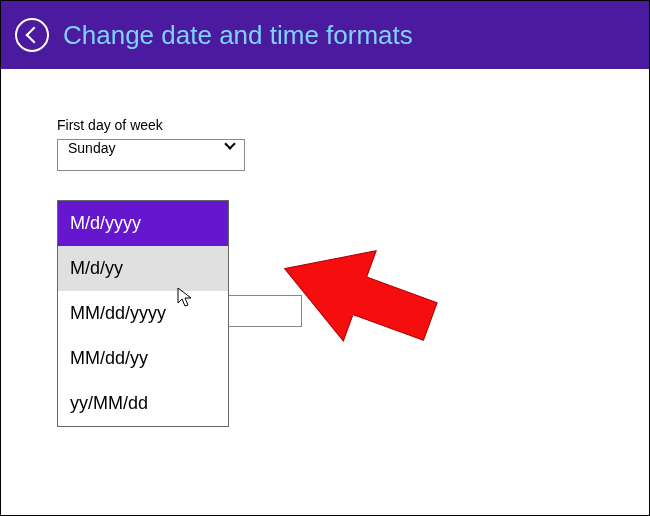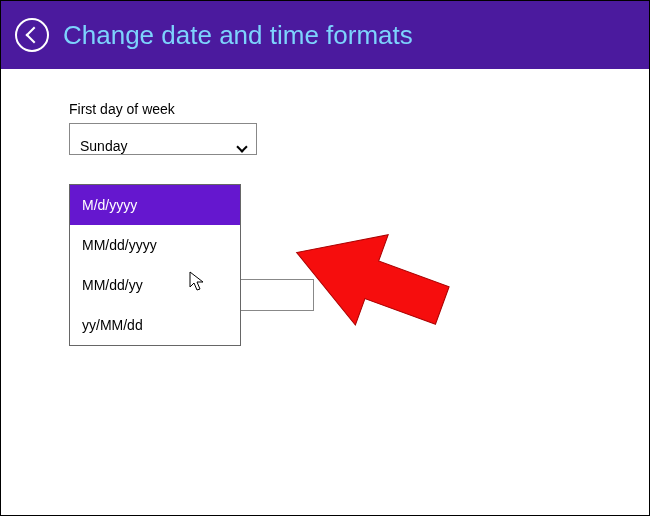--- a/index.html
+++ b/index.html
@@ -37,41 +37,40 @@
       border-left: 2px solid #fff;
       border-bottom: 2px solid #fff;
       transform: rotate(45deg);
       margin-left: 3px;
     }
     .title {
       font-size: 26px;
       font-weight: 300;
     }
     .content {
-      padding: 32px 56px;
+      padding: 48px 56px;
       font-size: 14px;
       color: #000;
-      margin-left: 12px;
     }
     .label {
       margin-bottom: 6px;
       font-size: 14px;
     }
     .select-wrap {
       position: relative;
       width: 188px;
       margin-bottom: 30px;
     }
     .select {
       width: 100%;
       height: 32px;
       border: 1px solid #888;
       padding: 0 10px;
       display: flex;
-      align-items: flex-end;
+      align-items: flex-start;
       justify-content: space-between;
       background: #fff;
       font-size: 14px;
       cursor: pointer;
     }
     .chevron {
       width: 8px;
       height: 8px;
       border-right: 2px solid #000;
       border-bottom: 2px solid #000;
@@ -82,21 +81,21 @@
       position: absolute;
       top: -1px;
       left: 0;
       width: 172px;
       border: 1px solid #666;
       background: #fff;
       z-index: 10;
     }
     .opt {
       padding: 12px 12px;
-      font-size: 14px;
+      font-size: 18px;
       cursor: pointer;
     }
     .opt.selected {
       background: #6517cf;
       color: #fff;
     }
     .opt.hovered {
       background: #e0e0e0;
     }
     .ghost-select {
@@ -145,20 +144,21 @@
     <div class="select">
       <span>Sunday</span>
       <span class="chevron"></span>
     </div>
   </div>
 
   <div class="short-date-area">
     <div class="ghost-select"></div>
     <div class="dropdown">
       <div class="opt selected">M/d/yyyy</div>
+      <div class="opt hovered">M/d/yy</div>
       <div class="opt">MM/dd/yyyy</div>
       <div class="opt">MM/dd/yy</div>
       <div class="opt">yy/MM/dd</div>
     </div>
 
     <svg class="red-arrow" width="220" height="110" viewBox="0 0 220 110">
       <g transform="translate(110,55) rotate(200)">
         <path d="M -95 -20 L -20 -20 L -20 -48 L 60 0 L -20 48 L -20 20 L -95 20 Z" fill="#f60d0d" stroke="#a00" stroke-width="1"></path>
       </g>
     </svg>

